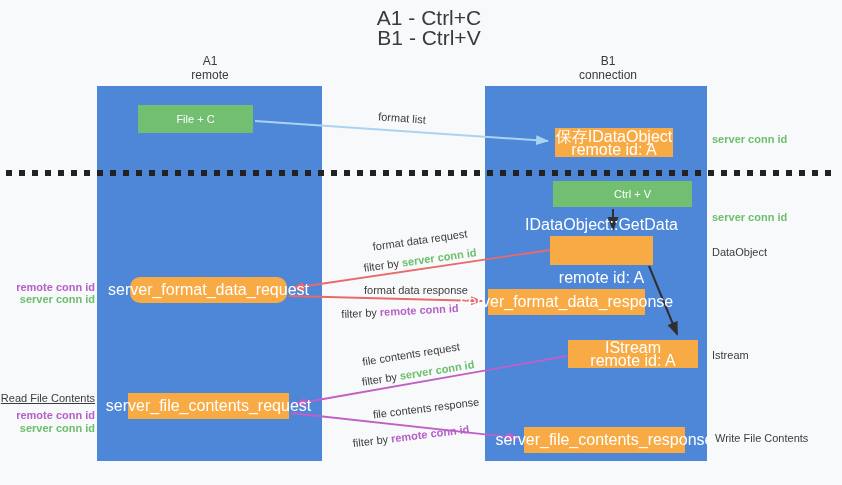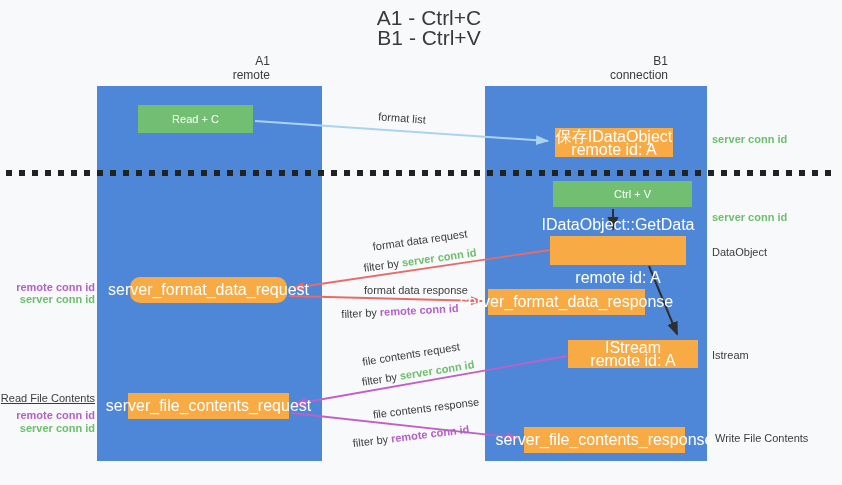--- a/index.html
+++ b/index.html
@@ -14,21 +14,21 @@
     overflow:hidden;
   }
   .title {
     position:absolute; left:0; right:0; top:8;
     top:8px;
     text-align:center;
     font-size:21px; line-height:20px; color:#3a3a3a;margin-left:16px;
   }
   .col-header {
     position:absolute; width:120px; top:54px;
-    text-align:right; font-size:12px; line-height:14px; color:#3a3a3a;
+    text-align:center; font-size:12px; line-height:14px; color:#3a3a3a;
   }
   .lifeline {
     position:absolute; top:86px; height:375px;
     background:#4e87d8; z-index:1;
   }
   .dotted-line {
     position:absolute; left:6px; right:6px; top:170px; height:6px;
     background:repeating-linear-gradient(90deg,#222 0 6px,transparent 6px 13px);
     z-index:4;
   }
@@ -94,33 +94,33 @@
     <line x1="255" y1="121" x2="548" y2="141" stroke="#a9d4f0" stroke-width="2" marker-end="url(#ah-blue)"></line>
     <line x1="613" y1="209" x2="613" y2="229" stroke="#2f2f2f" stroke-width="2" marker-end="url(#ah-black)"></line>
     <line x1="550" y1="250" x2="293" y2="288" stroke="#e96a6a" stroke-width="1.8" marker-end="url(#ah-red)"></line>
     <line x1="289" y1="296" x2="482" y2="301" stroke="#e96a6a" stroke-width="1.8" marker-end="url(#ah-red)"></line>
     <line x1="649" y1="266" x2="677" y2="334" stroke="#2f2f2f" stroke-width="2" marker-end="url(#ah-black)"></line>
     <line x1="567" y1="356" x2="295" y2="404" stroke="#c05fc5" stroke-width="1.8" marker-end="url(#ah-magenta)"></line>
     <line x1="291" y1="413" x2="518" y2="438" stroke="#c05fc5" stroke-width="1.8" marker-end="url(#ah-magenta)"></line>
   </svg>
 
   <div class="box green" style="left:138px; top:105px; width:115px; height:28px;">
-    <div>Read + C</div>
+    <div>File + C</div>
   </div>
 
   <div class="box orange" style="left:555px; top:128px; width:118px; height:29px;">
     <div class="l">保存IDataObject</div>
     <div class="l">remote id: A</div>
   </div>
 
   <div class="box green" style="left:553px; top:181px; width:119px; height:26px;padding-left:20px;">
     <div>Ctrl + V</div>
   </div>
 
-  <div class="box orange" style="left:550px; top:236px; width:136px; height:29px;gap:40px;">
+  <div class="box orange" style="left:550px; top:236px; width:103px; height:29px;gap:40px;">
     <div class="l">IDataObject::GetData</div>
     <div class="l">remote id: A</div>
   </div>
 
   <div class="box orange" style="left:130px; top:277px; width:157px; height:26px;border-radius:10px;">
     <div>server_format_data_request</div>
   </div>
 
   <div class="box orange" style="left:488px; top:289px; width:157px; height:26px;">
     <div>server_format_data_response</div>

